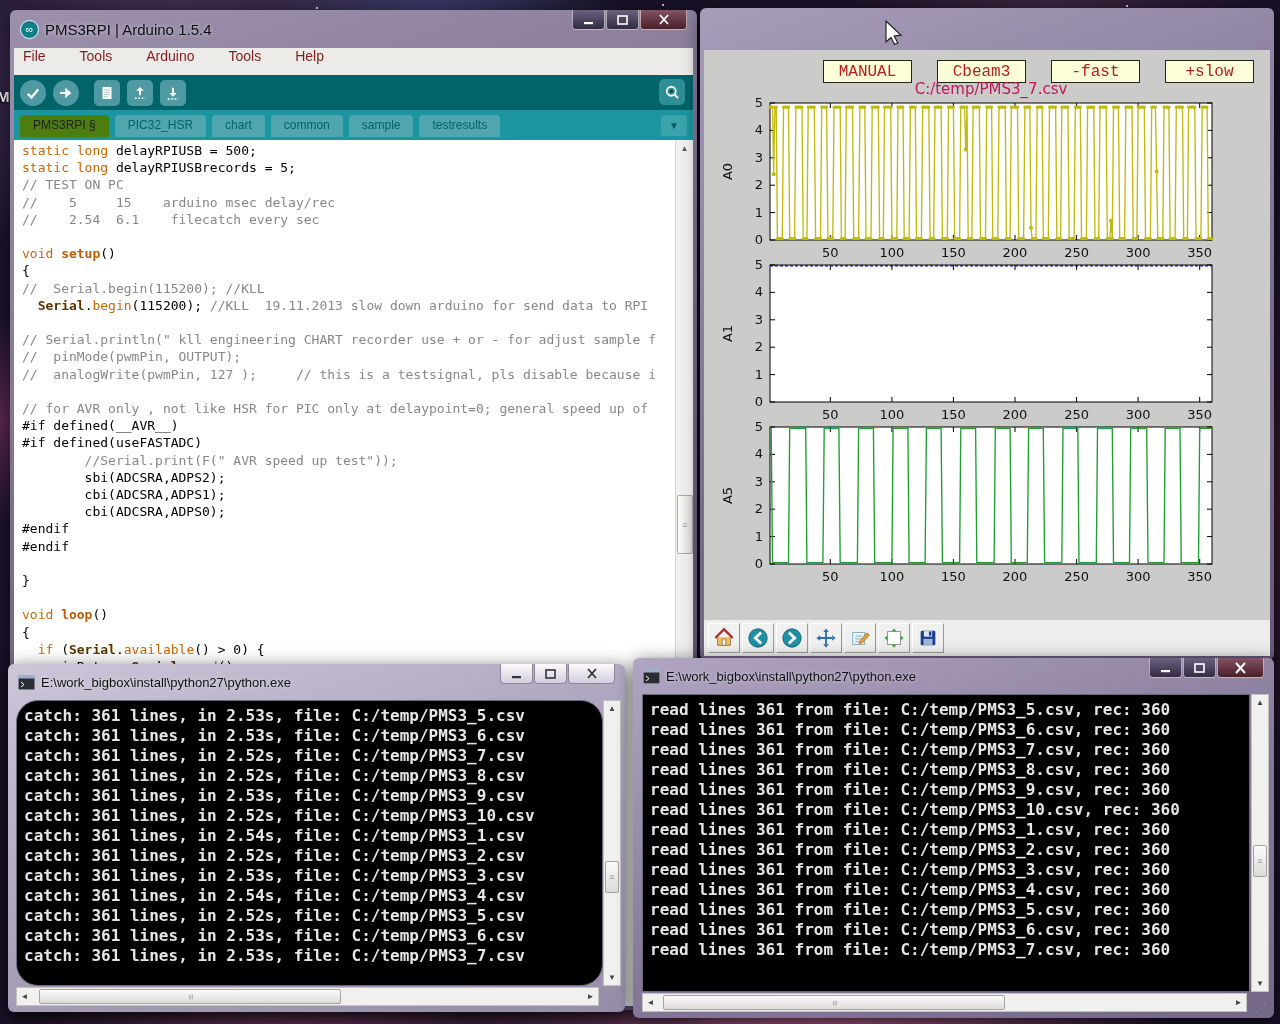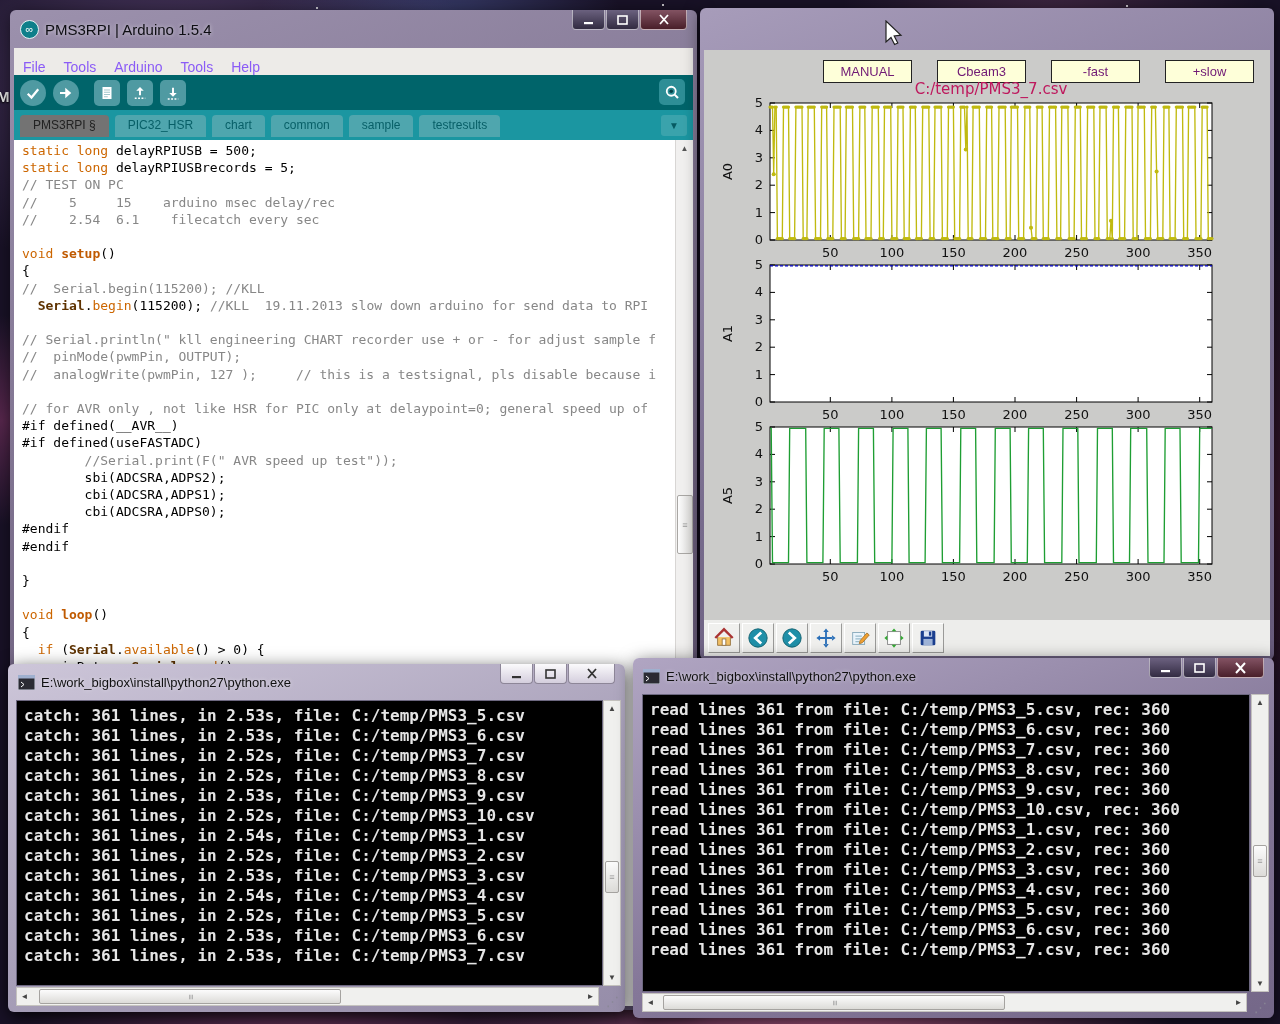--- a/index.html
+++ b/index.html
@@ -26,51 +26,51 @@
   .winbtns{position:absolute;top:0;right:10px;display:flex;gap:1px;}
   .winbtn{width:31px;height:19px;border:1px solid rgba(255,255,255,.55);border-top:none;
     border-radius:0 0 4px 4px;display:flex;align-items:center;justify-content:center;
     background:linear-gradient(rgba(105,95,125,.95), rgba(45,38,60,.95));color:#fff;}
   .winbtn.close{width:45px;background:linear-gradient(rgba(130,80,95,.95), rgba(70,25,35,.95));}
   .winbtn.light{background:linear-gradient(#fbfafc,#d4cedd);border-color:#8d8698;color:#333;}
   
   #win-arduino{left:10px;top:10px;width:687px;height:1000px;
     background:linear-gradient(160deg,#9c91ad,#6e617f 60%,#5d5170);}
   #ard-menubar{position:absolute;left:4px;right:4px;top:38px;height:27px;background:#edebe8;
-    border-bottom:1px solid #c9c6c0;display:flex;align-items:flex-end;font-size:14px;color:#8b5cf6;}
+    border-bottom:1px solid #c9c6c0;display:flex;align-items:flex-start;font-size:14px;color:#7f1d1d;gap:16px;}
   .menu-item{padding:0 9px;}
   #ard-toolbar{position:absolute;left:4px;right:4px;top:65px;height:35px;background:#00646a;
     display:flex;align-items:center;gap:7px;padding-left:6px;box-sizing:border-box;}
   .ard-btn{width:26px;height:26px;background:#4f9aa2;display:flex;align-items:center;justify-content:center;border-radius:5px;}
   .ard-btn.round{border-radius:50%;}
   .ard-btn svg{width:18px;height:18px;}
   #ard-serial{position:absolute;right:8px;top:4px;background:#2e8e96;}
   #ard-tabstrip{position:absolute;left:4px;right:4px;top:100px;height:30px;background:#1b96a1;}
   .ard-tab{position:relative;display:inline-block;margin:5px 0 0 6px;padding:3px 13px 5px;font-size:12px;
     border-radius:4px 4px 0 0;background:#4fa6ae;color:#075f67;vertical-align:bottom;}
-  .ard-tab.active{background:#737373;color:#222;}
+  .ard-tab.active{background:#4d7c0f;color:#222;}
   #tab-dropdown{position:absolute;right:6px;top:5px;width:26px;height:21px;background:#3aa3ac;
     border-radius:3px;display:flex;align-items:center;justify-content:center;color:#065a62;font-size:10px;}
   #ard-editor{position:absolute;left:4px;right:4px;top:130px;bottom:4px;background:#fff;overflow:hidden;}
   #code{position:absolute;left:0;top:2px;right:18px;font-family:"DejaVu Sans Mono",monospace;
     font-size:13px;line-height:17.2px;white-space:pre;padding-left:8px;}
   .ck{color:#cc6600}.cf{color:#c05a00;font-weight:bold}.cS{color:#5e3200;font-weight:bold}
   .cc{color:#878787}.cp{color:#000}
   #ed-scroll{position:absolute;right:0;top:0;width:17px;bottom:0;background:#f1f0ef;border-left:1px solid #d8d6d4;}
   .scroll-arrow{position:absolute;left:0;width:17px;height:16px;display:flex;align-items:center;justify-content:center;
     font-size:8px;color:#555;background:#f1f0ef;}
   #ed-thumb{position:absolute;left:1px;top:355px;width:14px;height:57px;background:linear-gradient(90deg,#fdfdfd,#d9d8d6);
     border:1px solid #a9a7a4;border-radius:2px;}
   .thumb-grip{position:absolute;left:50%;top:50%;transform:translate(-50%,-50%);color:#999;font-size:9px;letter-spacing:0;line-height:3px;}
   
   #win-pms3{left:700px;top:8px;width:574px;height:652px;
     background:linear-gradient(160deg,#a79cba,#776b8c 60%,#665a7a);}
   #pms3-canvas{position:absolute;left:4px;top:42px;width:566px;height:570px;background:#cbcbc9;}
   .pms3-btn{position:absolute;top:10px;width:87px;height:21px;background:#feffd9;border:1px solid #222;
-    font-size:13px;font-family:Liberation Sans, sans-serif;display:flex;align-items:center;justify-content:center;color:#701a75;}
+    font-size:16px;font-family:Liberation Mono, monospace;display:flex;align-items:center;justify-content:center;color:#b91c1c;}
   #chart-title{position:absolute;left:66px;width:442px;top:30px;text-align:center;font-size:15px;
     font-family:"DejaVu Sans",sans-serif;color:#be185d;}
   .subplot{position:absolute;left:0;width:566px;height:167px;}
   #chart-status{position:absolute;left:66px;width:442px;top:530px;text-align:center;font-size:13px;
     font-family:"DejaVu Sans",sans-serif;color:#222;}
   #mpl-toolbar{position:absolute;left:4px;right:4px;bottom:4px;height:36px;background:#ededeb;
     display:flex;align-items:center;gap:2px;padding-left:4px;box-sizing:border-box;}
   .mpl-btn{width:30px;height:28px;background:#f0f0ee;border:1px solid;border-color:#fff #9a9a98 #9a9a98 #fff;
     display:flex;align-items:center;justify-content:center;}
   .mpl-btn svg{width:22px;height:22px;}
@@ -78,21 +78,21 @@
   .console{border-radius:6px;}
   #win-cleft{left:8px;top:664px;width:617px;height:348px;
     background:linear-gradient(160deg,#cdc6d9,#a79fb8 55%,#968da9);}
   #win-cright{left:633px;top:658px;width:641px;height:360px;
     background:linear-gradient(160deg,#b0a5c2,#857899 55%,#746788);}
   .console .titlebar{height:36px;}
   .contitle{font-size:13px;color:#111;}
   .screen{position:absolute;background:#000;border:1px solid #6d6880;
     font-family:"DejaVu Sans Mono",monospace;font-size:16px;font-weight:bold;color:#e6e6e6;
     line-height:20px;white-space:pre;padding:5px 0 0 7px;box-sizing:border-box;overflow:hidden;}
-  #cleft-screen{left:8px;top:36px;width:587px;height:286px;}
+  #cleft-screen{left:8px;top:36px;width:587px;height:286px;border-radius:22px;}
   #cright-screen{left:9px;top:36px;width:608px;height:298px;}
   .vscroll,.hscroll{position:absolute;background:#f0f0ee;border:1px solid #c4c2be;box-sizing:border-box;}
   .sb-btn{position:absolute;display:flex;align-items:center;justify-content:center;font-size:8px;color:#444;background:#f0f0ee;}
   .sb-thumb{position:absolute;background:linear-gradient(#fcfcfc,#dcdbd8);border:1px solid #a5a3a0;border-radius:2px;}
   .grip{position:absolute;color:#8a8796;font-size:13px;line-height:10px;}
   .cursor{position:absolute;z-index:200;}
 </style>
 </head>
 <body>
 

